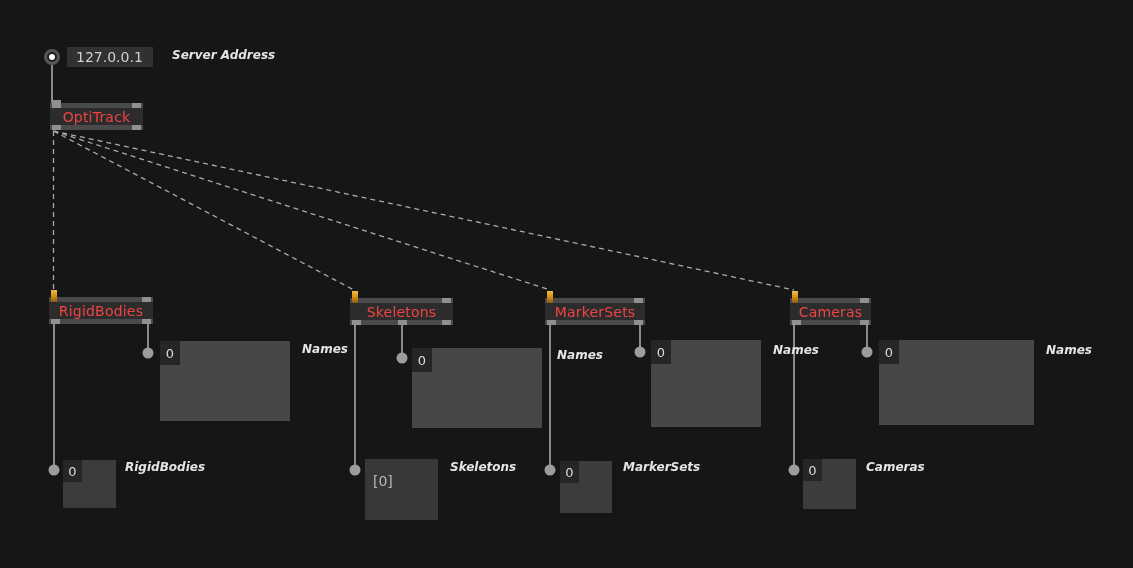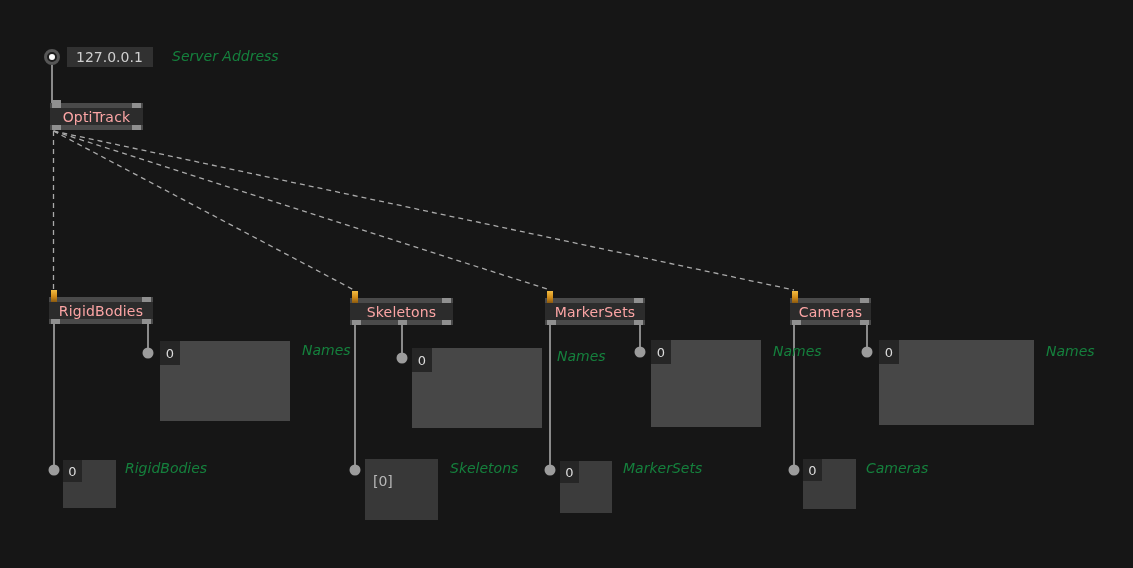--- a/index.html
+++ b/index.html
@@ -4,35 +4,35 @@
 <style>
   html,body{margin:0;padding:0;background:#161616;}
   #canvas{position:relative;width:1133px;height:568px;background:#161616;overflow:hidden;
           font-family:"DejaVu Sans","Liberation Sans",sans-serif;}
   #wires{position:absolute;left:0;top:0;z-index:1;}
 
   .node{position:absolute;height:27px;background:#2c2c2c;z-index:2;}
   .bar{position:absolute;left:0;right:0;height:5px;background:#4a4a4a;}
   .bar.top{top:0;} .bar.bot{bottom:0;}
   .nbody{position:absolute;top:5px;bottom:5px;left:0;right:0;display:flex;align-items:center;
-         justify-content:center;font-size:14px;color:#fca5a5;letter-spacing:.2px;}
+         justify-content:center;font-size:14px;color:#ef4444;letter-spacing:.2px;}
   .pin{position:absolute;top:0;width:9px;height:5px;background:#909090;}
   .pin.nub{top:-3px;height:8px;}
   .pin.orange{width:6px;height:12px;top:-7px;
      background:linear-gradient(180deg,#f2bc42 0%,#d08a18 55%,#8a5a10 100%);}
 
   .iobox{position:absolute;background:#474747;z-index:2;}
   .iobox .count{position:absolute;left:0;top:0;width:20px;height:24px;background:#262626;
         color:#dcdcdc;font-size:13px;display:flex;align-items:center;justify-content:center;}
   .iobox.small{background:#3c3c3c;}
   .iobox.small .count{width:19px;height:22px;}
   .iobox.plain{background:#383838;}
   .iobox.plain .plainval{position:absolute;left:8px;top:14px;color:#b8b8b8;font-size:14px;}
 
-  .comment{position:absolute;font-style:italic;font-weight:normal;font-size:14px;color:#15803d;
+  .comment{position:absolute;font-style:italic;font-weight:bold;font-size:12px;color:#e5e5e5;
            z-index:3;white-space:nowrap;}
 
   .toggle{position:absolute;left:44px;top:49px;width:16px;height:16px;border-radius:50%;
           background:#1d1d1d;border:3px solid #565656;box-sizing:border-box;z-index:2;}
   .toggle .dot{position:absolute;left:50%;top:50%;transform:translate(-50%,-50%);
                width:6px;height:6px;border-radius:50%;background:#fdfdfd;}
 
   .addr{position:absolute;left:67px;top:47px;width:86px;height:20px;background:#313131;
         color:#cfcfcf;font-size:14px;line-height:20px;padding-left:9px;box-sizing:border-box;z-index:2;}
 </style>

